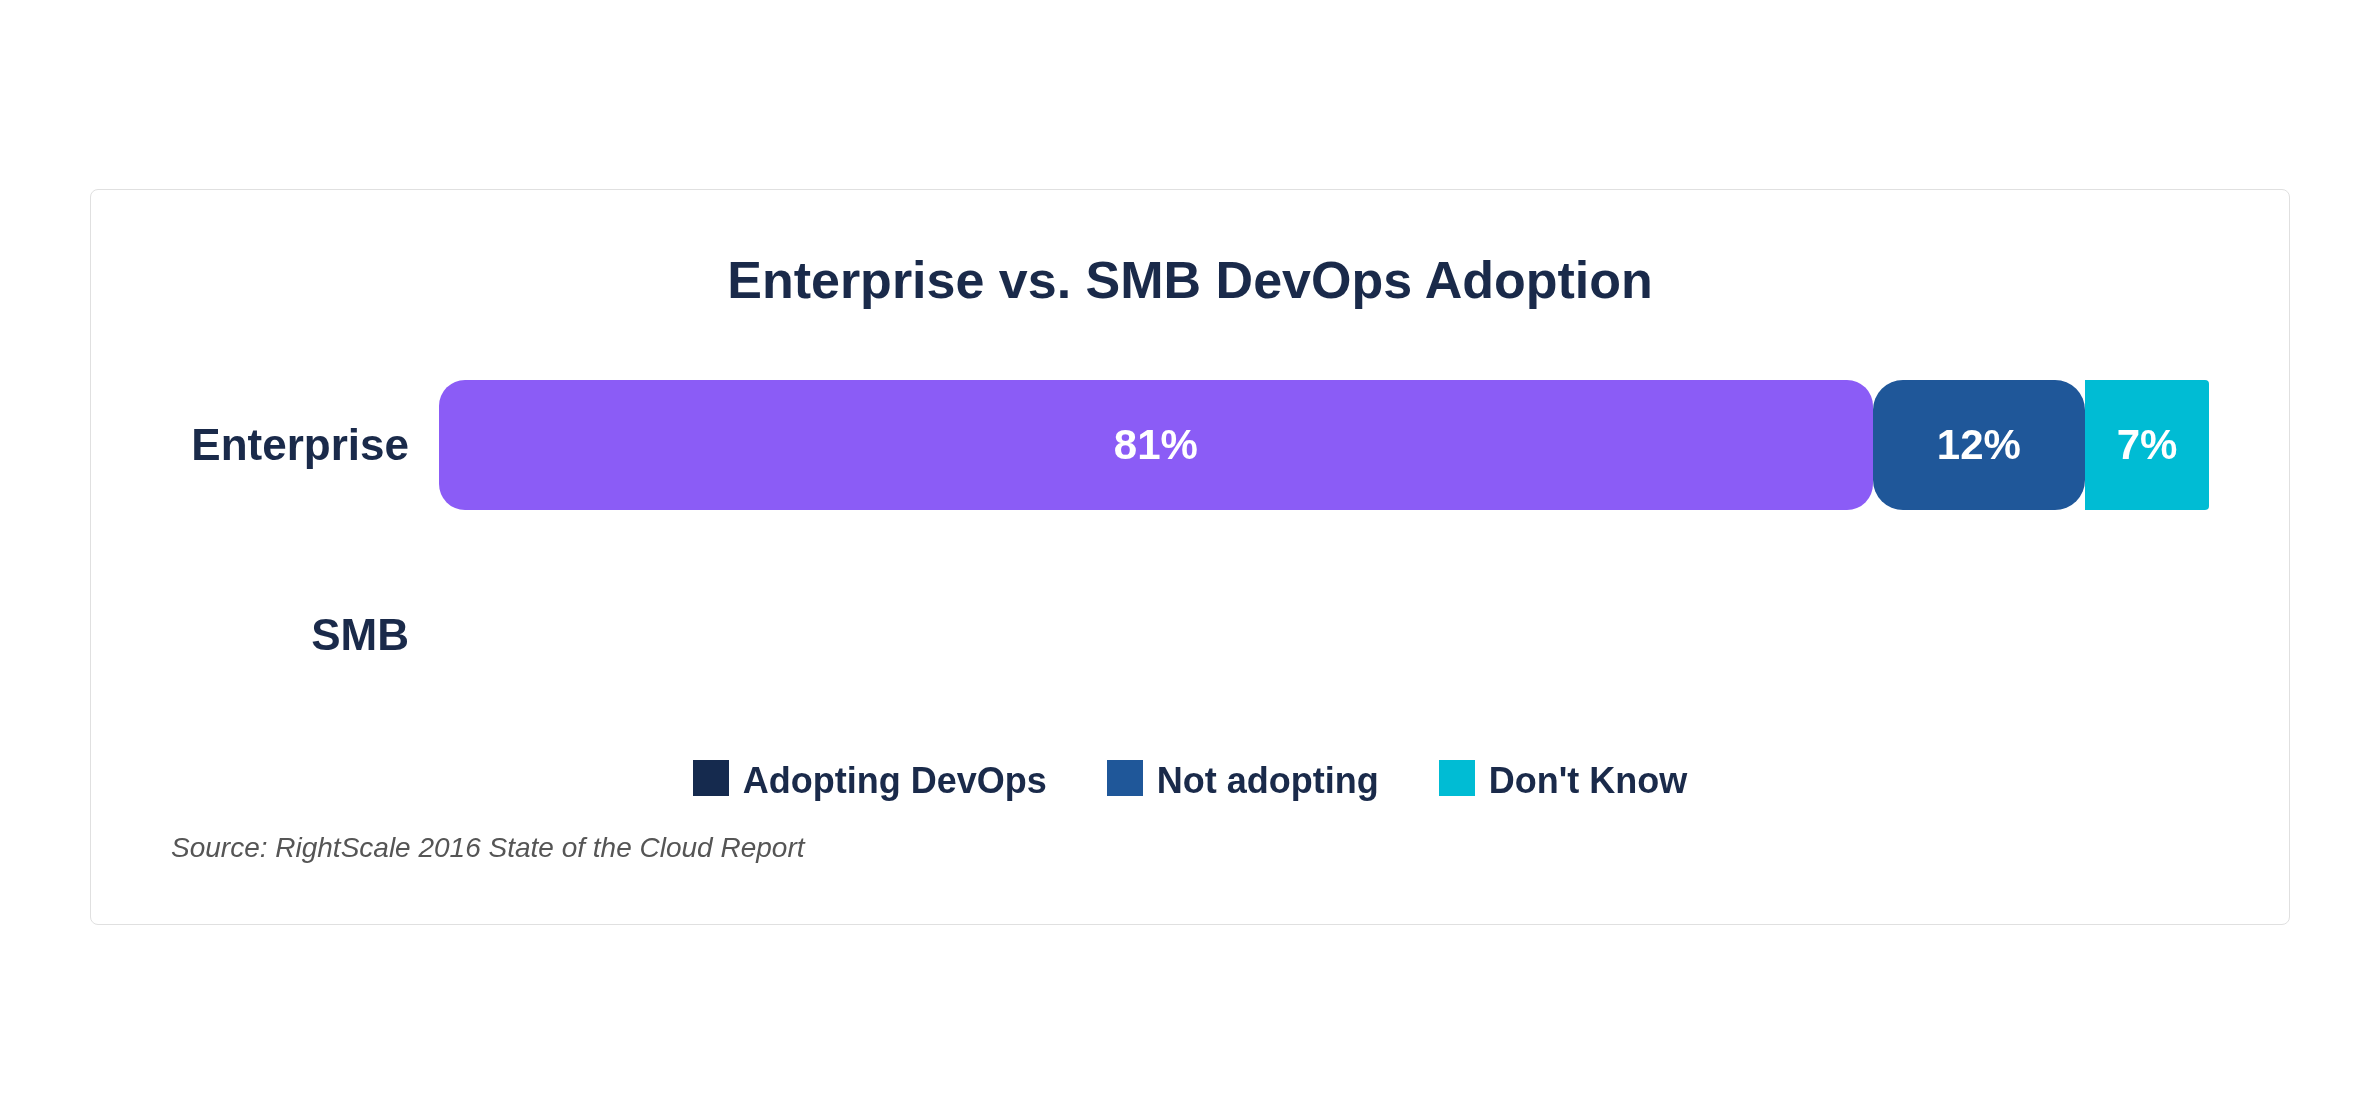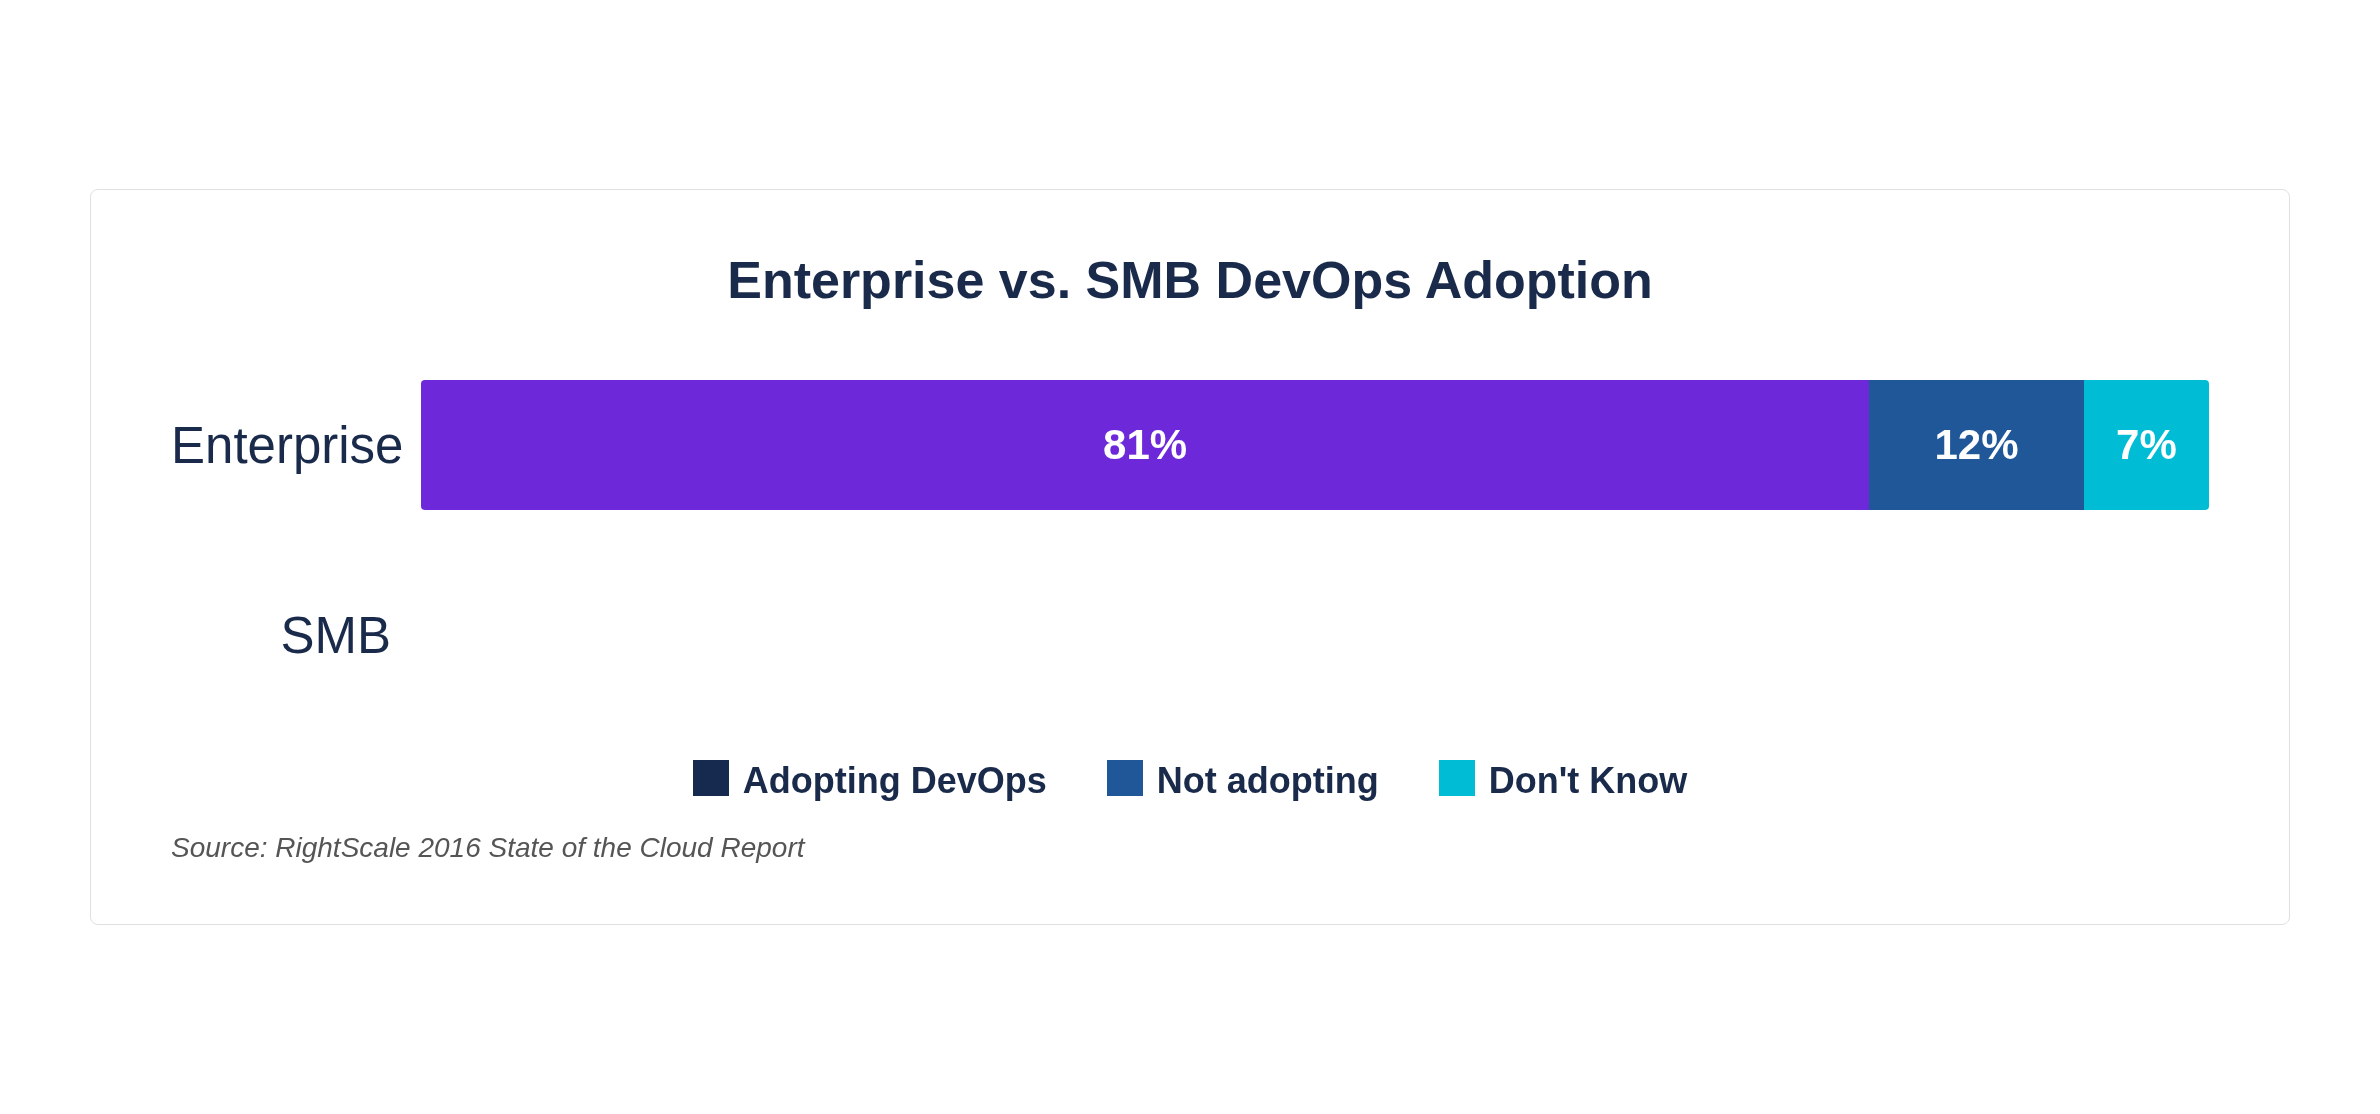--- a/index.html
+++ b/index.html
@@ -42,46 +42,48 @@
     }
 
     .chart-row {
       display: flex;
       align-items: center;
       gap: 30px;
     }
 
     .row-label {
       width: 220px;
-      font-size: 51px;
-      font-weight: 400;
+      font-size: 44px;
+      font-weight: 700;
       color: #1a2a4a;
       text-align: right;
       flex-shrink: 0;
+      margin-left: 18px;
     }
 
     .bar-wrapper {
       flex: 1;
       display: flex;
       height: 130px;
       border-radius: 4px;
       overflow: hidden;
     }
 
     .bar-segment {
       display: flex;
       align-items: center;
       justify-content: center;
       color: #ffffff;
       font-size: 42px;
       font-weight: 700;
     }
 
     .seg-adopting {
-      background: #6d28d9;
+      background: #8b5cf6;
+      border-radius: 26px;
     }
 
     .seg-not-adopting {
       background: #1f5799;
     }
 
     .seg-dont-know {
       background: #00bcd4;
     }
 
@@ -123,21 +125,21 @@
   <h1 class="chart-title">Enterprise vs. SMB DevOps Adoption</h1>
 
   <div class="chart-rows">
 
     <div class="chart-row">
       <div class="row-label">Enterprise</div>
       <div class="bar-wrapper">
         <div class="bar-segment seg-adopting" style="width: 81%;">
           <span>81%</span>
         </div>
-        <div class="bar-segment seg-not-adopting" style="width: 12%;">
+        <div class="bar-segment seg-not-adopting" style="width: 12%; border-radius: 30px;">
           <span>12%</span>
         </div>
         <div class="bar-segment seg-dont-know" style="width: 7%;">
           <span>7%</span>
         </div>
       </div>
     </div>
 
     <div class="chart-row">
       <div class="row-label">SMB</div>

